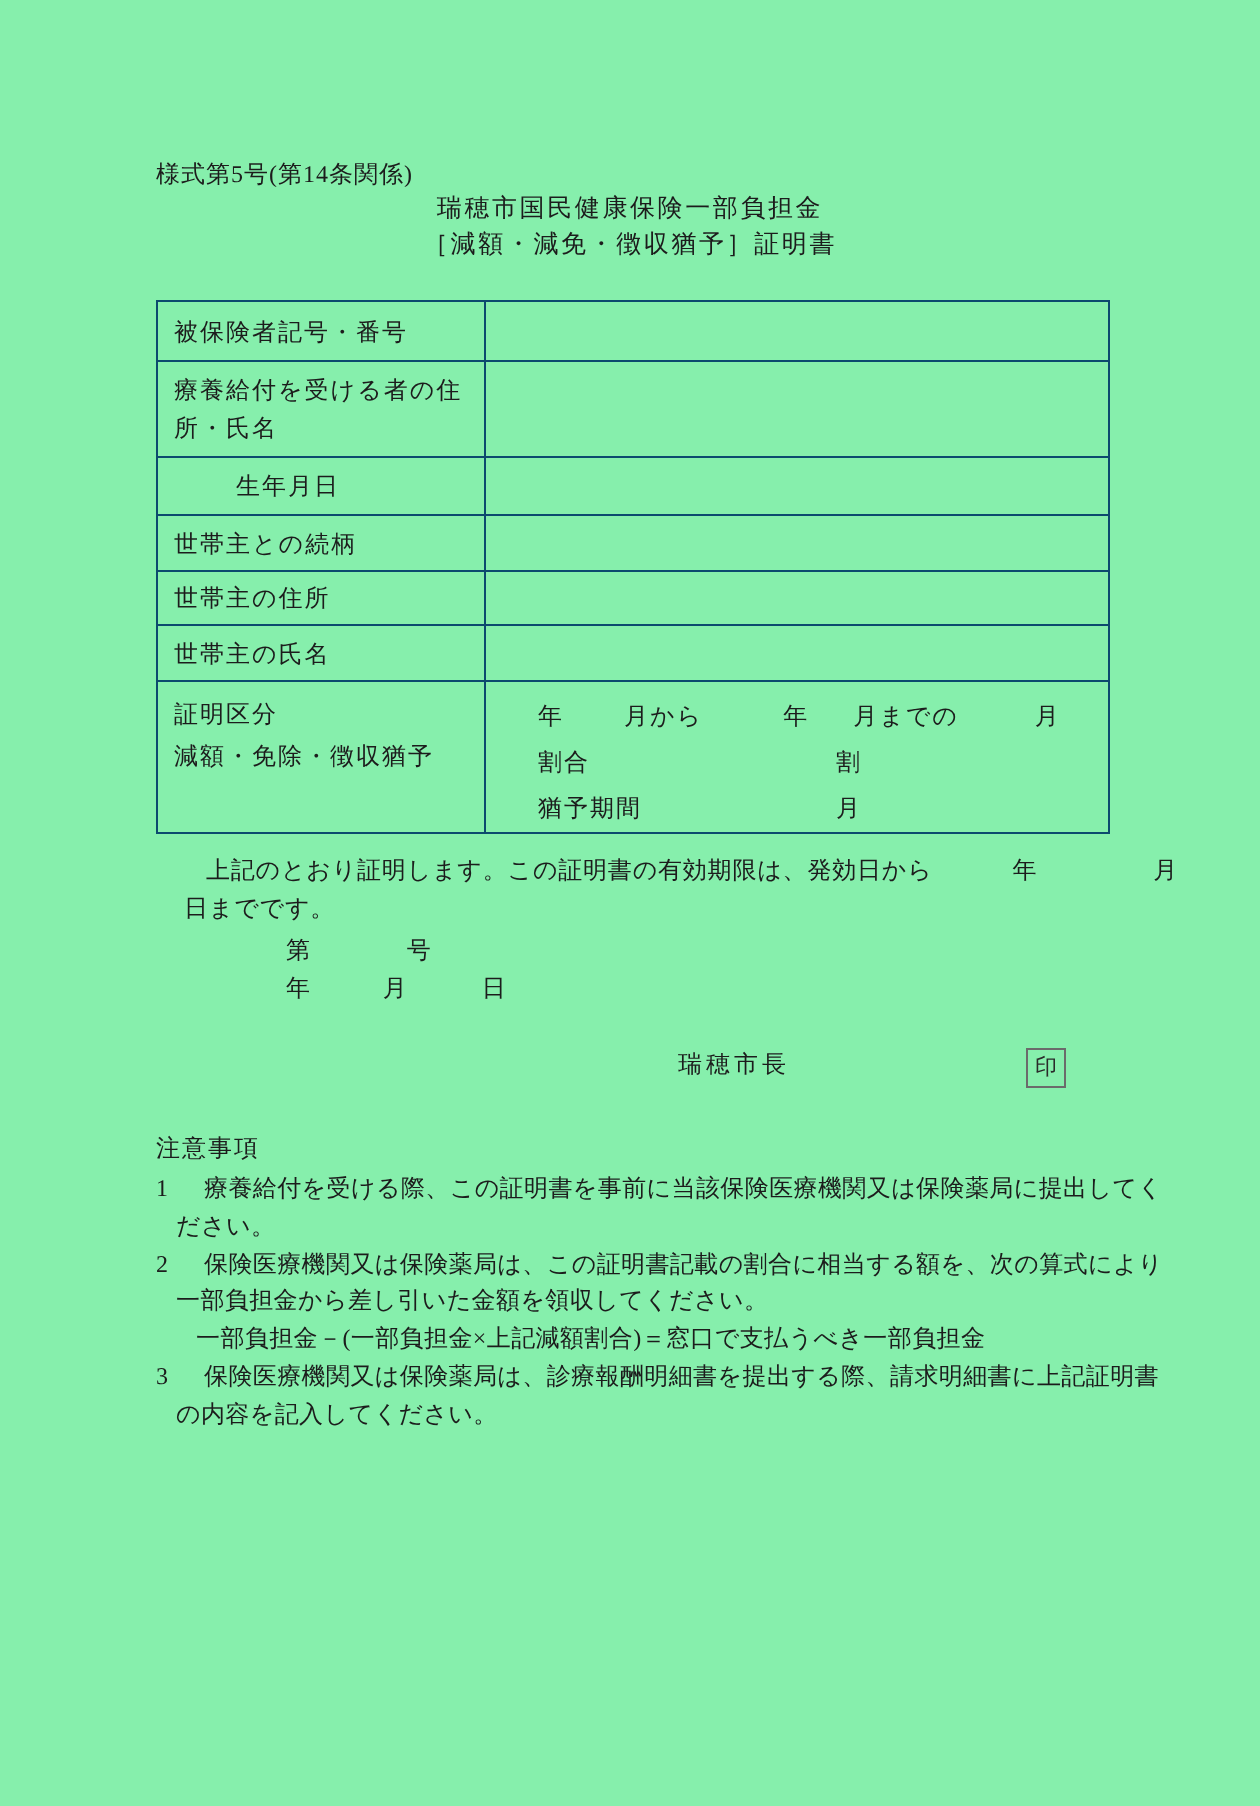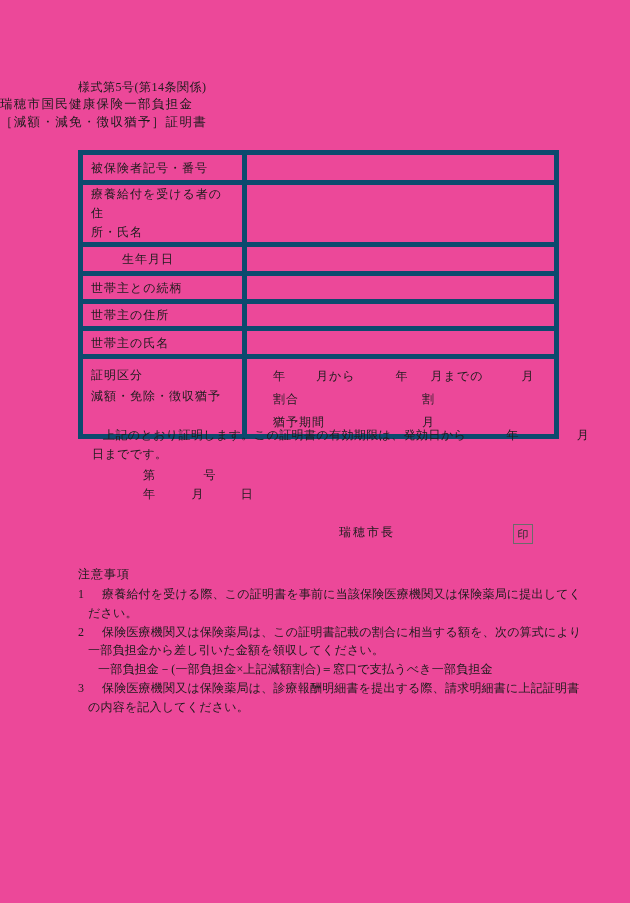--- a/index.html
+++ b/index.html
@@ -4,42 +4,42 @@
 <style>
   * { box-sizing: border-box; }
   html, body {
     margin: 0; padding: 0;
     width: 630px; height: 903px;
     background: #fcfcfc;
   }
   .page {
     position: relative;
     width: 630px; height: 903px;
-    background: #ec4899;
+    background: #86efac;
     color: #1c1c1c;
     font-family: "Liberation Serif", "DejaVu Serif", serif;
     font-size: 12px;
     overflow: hidden;
   }
   .form-no {
     position: absolute; left: 78px; top: 79px;
     letter-spacing: 0.5px;
   }
   .titles {
     position: absolute; left: 0; top: 96px; width: 630px;
-    line-height: 17.5px;
+    text-align: center; line-height: 17.5px;
     letter-spacing: 1.3px; font-size: 12.5px;
   }
   .form-table {
     position: absolute; left: 78px; top: 150px;
     width: 476px;
     border-collapse: collapse; table-layout: fixed;
   }
   .form-table td {
-    border: 5px solid #0c4a6e;
+    border: 1px solid #0c4a6e;
     padding: 0 8px;
     vertical-align: middle;
     letter-spacing: 1px;
     line-height: 16px;
   }
   .col-label { width: 164px; }
   .col-value { width: 312px; }
   .r1 td { height: 30px; }
   .r2 td { height: 48px; margin-top: 44px; }
   .r3 td { height: 29px; padding-left: 39px; }

